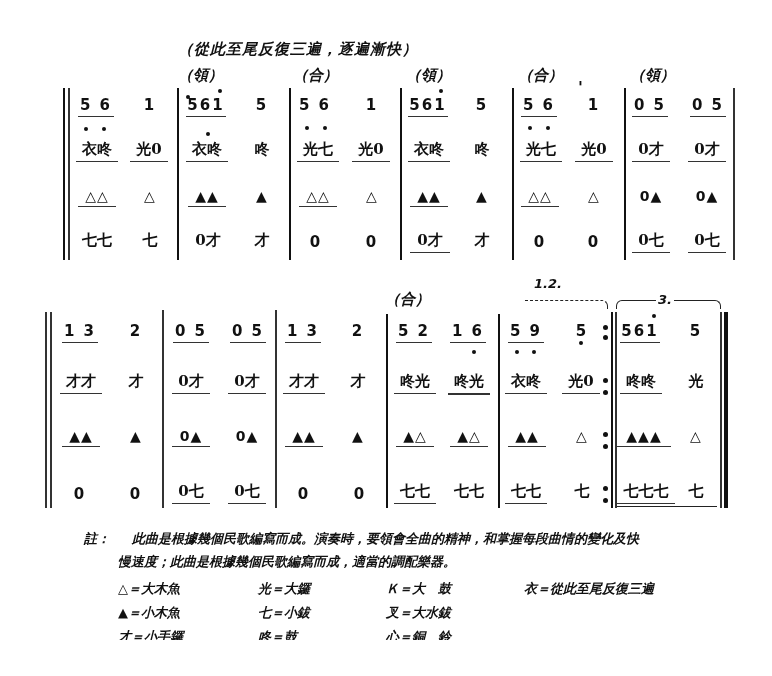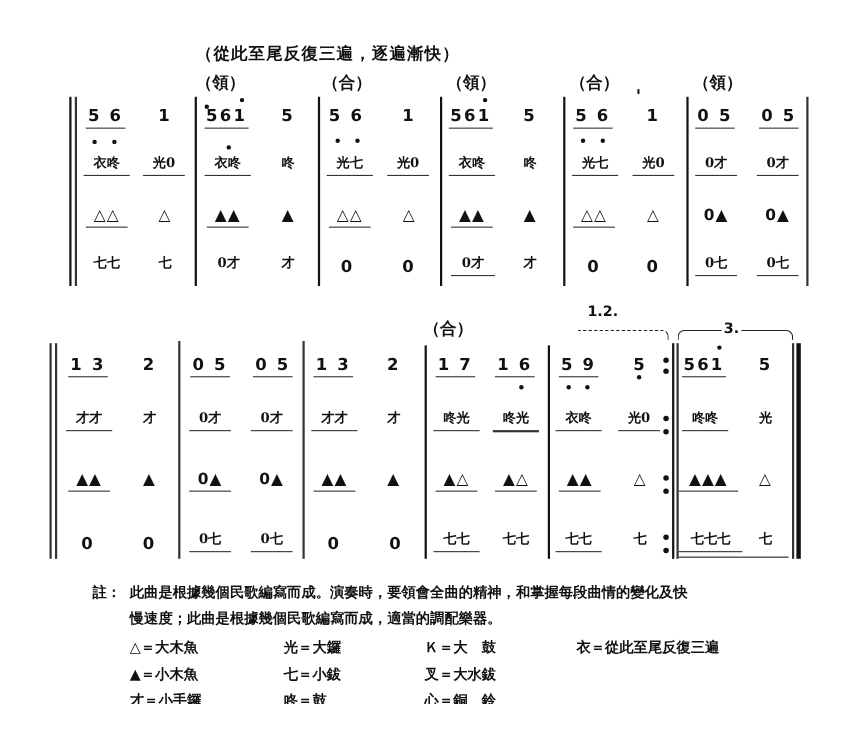--- a/index.html
+++ b/index.html
@@ -1,27 +1,27 @@
 <!DOCTYPE html>
 <html><head>
 <meta charset="utf-8">
 <style>
   html, body { margin:0; padding:0; background:#ffffff; }
   body { width:772px; height:676px; position:relative; overflow:hidden;
          font-family:"DejaVu Sans", sans-serif; color:#111; }
-  .abs { position:absolute; }
+  .abs { position:absolute;font-style:italic; }
   .title { left:178px; top:40px; font-size:15px; font-weight:bold; letter-spacing:1px;
            font-family:"DejaVu Serif", serif; white-space:nowrap; }
   .marker { font-size:15px; font-weight:bold; font-family:"DejaVu Serif", serif; white-space:nowrap; }
   .bar { position:absolute; width:2px; background:#111; }
   .bar.thin { width:1.5px; background:#333; }
   .bar.thick { width:4px; }
   .cell { position:absolute; text-align:center; font-weight:bold; white-space:nowrap; }
   .num { font-size:15px; font-family:"DejaVu Sans", sans-serif; letter-spacing:2px; }
-  .han { font-size:12px; font-family:"DejaVu Serif", serif; }
+  .han { font-size:15px; font-family:"DejaVu Serif", serif; }
   .tri { font-size:14px; letter-spacing:1px; }
   .ul { border-bottom:1.5px solid #333; padding-bottom:2px; }
   .dot { position:absolute; width:4px; height:4px; border-radius:50%; background:#111; }
   .rep { position:absolute; width:5px; height:5px; border-radius:50%; background:#111; }
   .bracket { position:absolute; border-top:1.5px solid #222; }
   .bracket.r { border-right:1.5px solid #222; border-top-right-radius:6px; }
   .bracket.l { border-left:1.5px solid #222; border-top-left-radius:6px; }
   .volta { font-size:13px; font-weight:bold; background:#fff; padding:0 2px; }
   .note { font-family:"DejaVu Serif", serif; font-weight:bold; font-size:13px; white-space:nowrap; }
   .legend { font-family:"DejaVu Serif", serif; font-weight:bold; font-size:13px; white-space:nowrap; }
@@ -142,21 +142,21 @@
   <div class="rep" style="left:603px;top:498px;"></div>
 
   <div class="abs" style="left:617px;top:506px;width:100px;border-top:1.5px solid #222;"></div>
 
   <div class="cell num ul" style="left:62px;top:322px;width:36px;">1 3</div>
   <div class="cell num" style="left:124px;top:322px;width:24px;">2</div>
   <div class="cell num ul" style="left:173px;top:322px;width:36px;">0 5</div>
   <div class="cell num ul" style="left:230px;top:322px;width:36px;">0 5</div>
   <div class="cell num ul" style="left:285px;top:322px;width:36px;">1 3</div>
   <div class="cell num" style="left:346px;top:322px;width:24px;">2</div>
-  <div class="cell num ul" style="left:396px;top:322px;width:36px;">1 7</div>
+  <div class="cell num ul" style="left:396px;top:322px;width:36px;">5 2</div>
   <div class="cell num ul" style="left:450px;top:322px;width:36px;">1 6</div>
   <div class="cell num ul" style="left:508px;top:322px;width:36px;">5 9</div>
   <div class="cell num" style="left:572px;top:322px;width:20px;">5</div>
   <div class="cell num ul" style="left:620px;top:322px;width:40px;">561</div>
   <div class="cell num" style="left:684px;top:322px;width:24px;">5</div>
 
   <div class="dot" style="left:472px;top:350px;"></div>
   <div class="dot" style="left:515px;top:350px;"></div>
   <div class="dot" style="left:532px;top:350px;"></div>
   <div class="dot" style="left:579px;top:341px;"></div>
@@ -197,21 +197,21 @@
   <div class="cell han ul" style="left:394px;top:482px;width:42px;">七七</div>
   <div class="cell han" style="left:448px;top:482px;width:42px;">七七</div>
   <div class="cell han ul" style="left:505px;top:482px;width:42px;">七七</div>
   <div class="cell han" style="left:570px;top:482px;width:24px;">七</div>
   <div class="cell han ul" style="left:617px;top:482px;width:58px;">七七七</div>
   <div class="cell han" style="left:684px;top:482px;width:24px;">七</div>
 </div>
 
 <div>
   <div class="abs note" style="left:84px;top:530px;">註：</div>
-  <div class="abs note" style="left:118px;top:530px;text-align:center;">此曲是根據幾個民歌編寫而成。演奏時，要領會全曲的精神，和掌握每段曲情的變化及快</div>
+  <div class="abs note" style="left:132px;top:530px;text-align:center;">此曲是根據幾個民歌編寫而成。演奏時，要領會全曲的精神，和掌握每段曲情的變化及快</div>
   <div class="abs note" style="left:118px;top:553px;">慢速度；此曲是根據幾個民歌編寫而成，適當的調配樂器。</div>
 </div>
 
 <div>
   <div class="abs legend" style="left:118px;top:580px;">△＝大木魚</div>
   <div class="abs legend" style="left:258px;top:580px;">光＝大鑼</div>
   <div class="abs legend" style="left:386px;top:580px;">Ｋ＝大　鼓</div>
   <div class="abs legend" style="left:524px;top:580px;">衣＝從此至尾反復三遍</div>
 
   <div class="abs legend" style="left:118px;top:604px;">▲＝小木魚</div>

